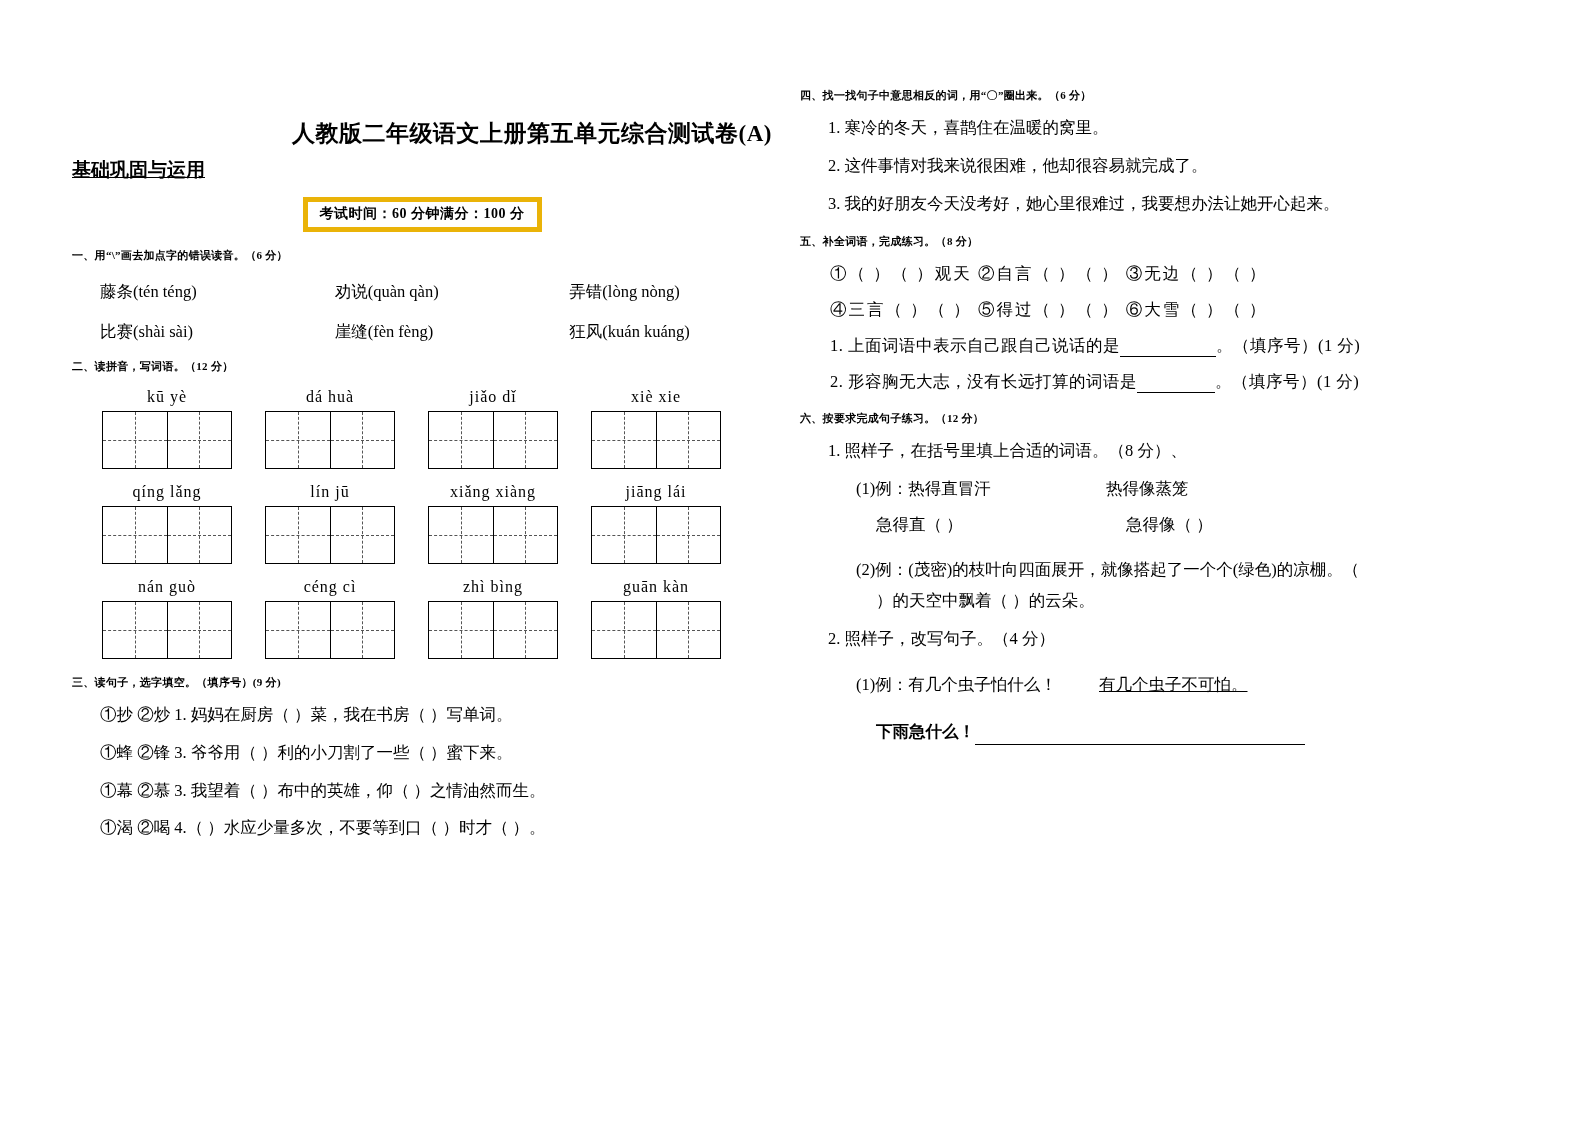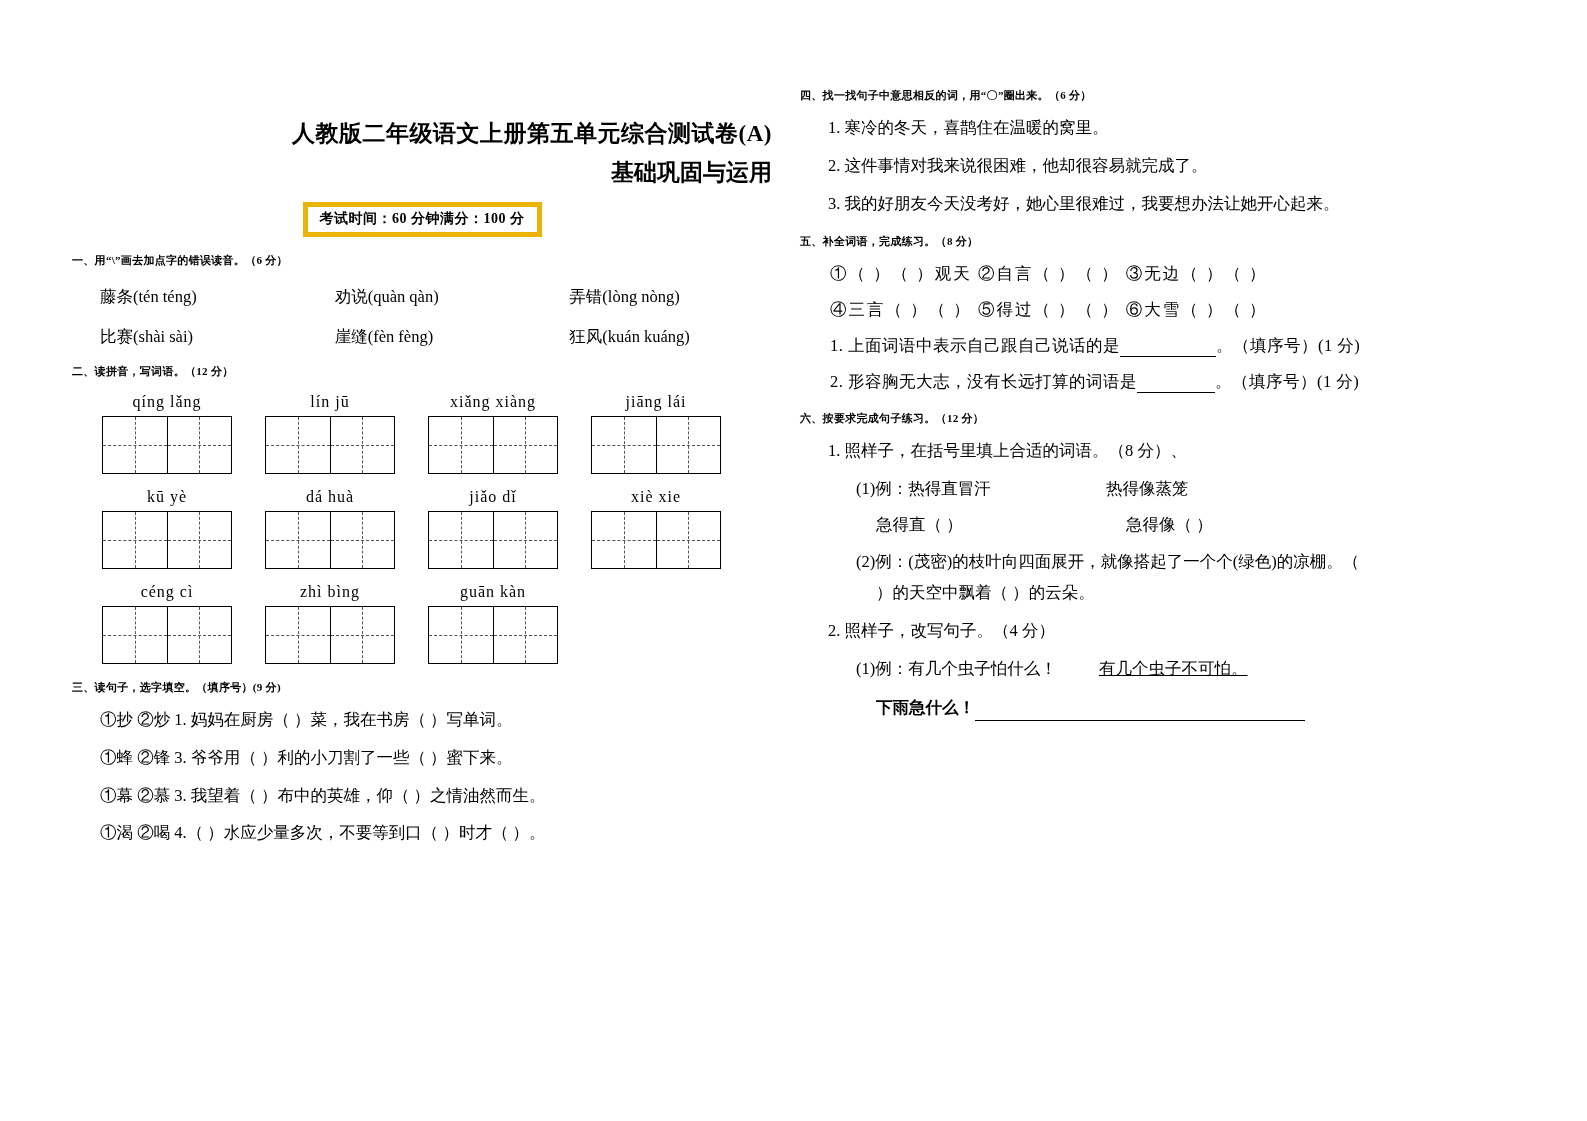--- a/index.html
+++ b/index.html
@@ -37,24 +37,25 @@
   }
 
   .doc-title {
     text-align: right;
     font-size: 23px;
     font-weight: bold;
     margin-top: 118px;
     letter-spacing: 0.5px;
   }
   .doc-subtitle {
-    text-align: right;
-    font-size: 23px;
+    text-align: left;
+    font-size: 19px;
     font-weight: bold;
     margin-top: 8px;
+    text-decoration: underline;
   }
   .exam-info-wrap {
     display: flex;
     justify-content: center;
     margin-top: 14px;
   }
   .exam-info {
     border: 5px solid #eab308;
     font-size: 14px;
     padding: 3px 12px 4px 12px;
@@ -135,21 +136,21 @@
     content: "";
     position: absolute;
     top: 0; bottom: 0;
     left: 50%;
     border-left: 1px dashed #555;
   }
 
   
   .sub-q {
     font-size: 16.5px;
-    margin-top: 14px;
+    margin-top: 22px;
     padding-left: 30px;
     line-height: 1.5;
   }
   .fill-row {
     font-size: 16.5px;
     margin-top: 14px;
     padding-left: 30px;
     letter-spacing: 0.5px;
   }
   .paren { letter-spacing: 2px; }
@@ -198,20 +199,51 @@
     <div class="pinyin-row">
       <div>比赛(shài sài)</div>
       <div>崖缝(fèn fèng)</div>
       <div>狂风(kuán kuáng)</div>
     </div>
 
     <div class="section-title">二、读拼音，写词语。（12 分）</div>
 
     <div class="grid-block">
       <div class="grid-cell-group">
+        <div class="py-label">kū yè</div>
+        <div class="tzg">
+          <div class="cell"></div>
+          <div class="cell"></div>
+        </div>
+      </div>
+      <div class="grid-cell-group">
+        <div class="py-label">dá huà</div>
+        <div class="tzg">
+          <div class="cell"></div>
+          <div class="cell"></div>
+        </div>
+      </div>
+      <div class="grid-cell-group">
+        <div class="py-label">jiǎo dǐ</div>
+        <div class="tzg">
+          <div class="cell"></div>
+          <div class="cell"></div>
+        </div>
+      </div>
+      <div class="grid-cell-group">
+        <div class="py-label">xiè xie</div>
+        <div class="tzg">
+          <div class="cell"></div>
+          <div class="cell"></div>
+        </div>
+      </div>
+    </div>
+
+    <div class="grid-block">
+      <div class="grid-cell-group">
         <div class="py-label">qíng lǎng</div>
         <div class="tzg">
           <div class="cell"></div>
           <div class="cell"></div>
         </div>
       </div>
       <div class="grid-cell-group">
         <div class="py-label">lín  jū</div>
         <div class="tzg">
           <div class="cell"></div>
@@ -229,50 +261,26 @@
         <div class="py-label">jiāng lái</div>
         <div class="tzg">
           <div class="cell"></div>
           <div class="cell"></div>
         </div>
       </div>
     </div>
 
     <div class="grid-block">
       <div class="grid-cell-group">
-        <div class="py-label">kū yè</div>
-        <div class="tzg">
-          <div class="cell"></div>
-          <div class="cell"></div>
-        </div>
-      </div>
-      <div class="grid-cell-group">
-        <div class="py-label">dá huà</div>
-        <div class="tzg">
-          <div class="cell"></div>
-          <div class="cell"></div>
-        </div>
-      </div>
-      <div class="grid-cell-group">
-        <div class="py-label">jiǎo dǐ</div>
-        <div class="tzg">
-          <div class="cell"></div>
-          <div class="cell"></div>
-        </div>
-      </div>
-      <div class="grid-cell-group">
-        <div class="py-label">xiè xie</div>
-        <div class="tzg">
-          <div class="cell"></div>
-          <div class="cell"></div>
-        </div>
-      </div>
-    </div>
-
-    <div class="grid-block">
+        <div class="py-label">nán guò</div>
+        <div class="tzg">
+          <div class="cell"></div>
+          <div class="cell"></div>
+        </div>
+      </div>
       <div class="grid-cell-group">
         <div class="py-label">céng cì</div>
         <div class="tzg">
           <div class="cell"></div>
           <div class="cell"></div>
         </div>
       </div>
       <div class="grid-cell-group">
         <div class="py-label">zhì bìng</div>
         <div class="tzg">

